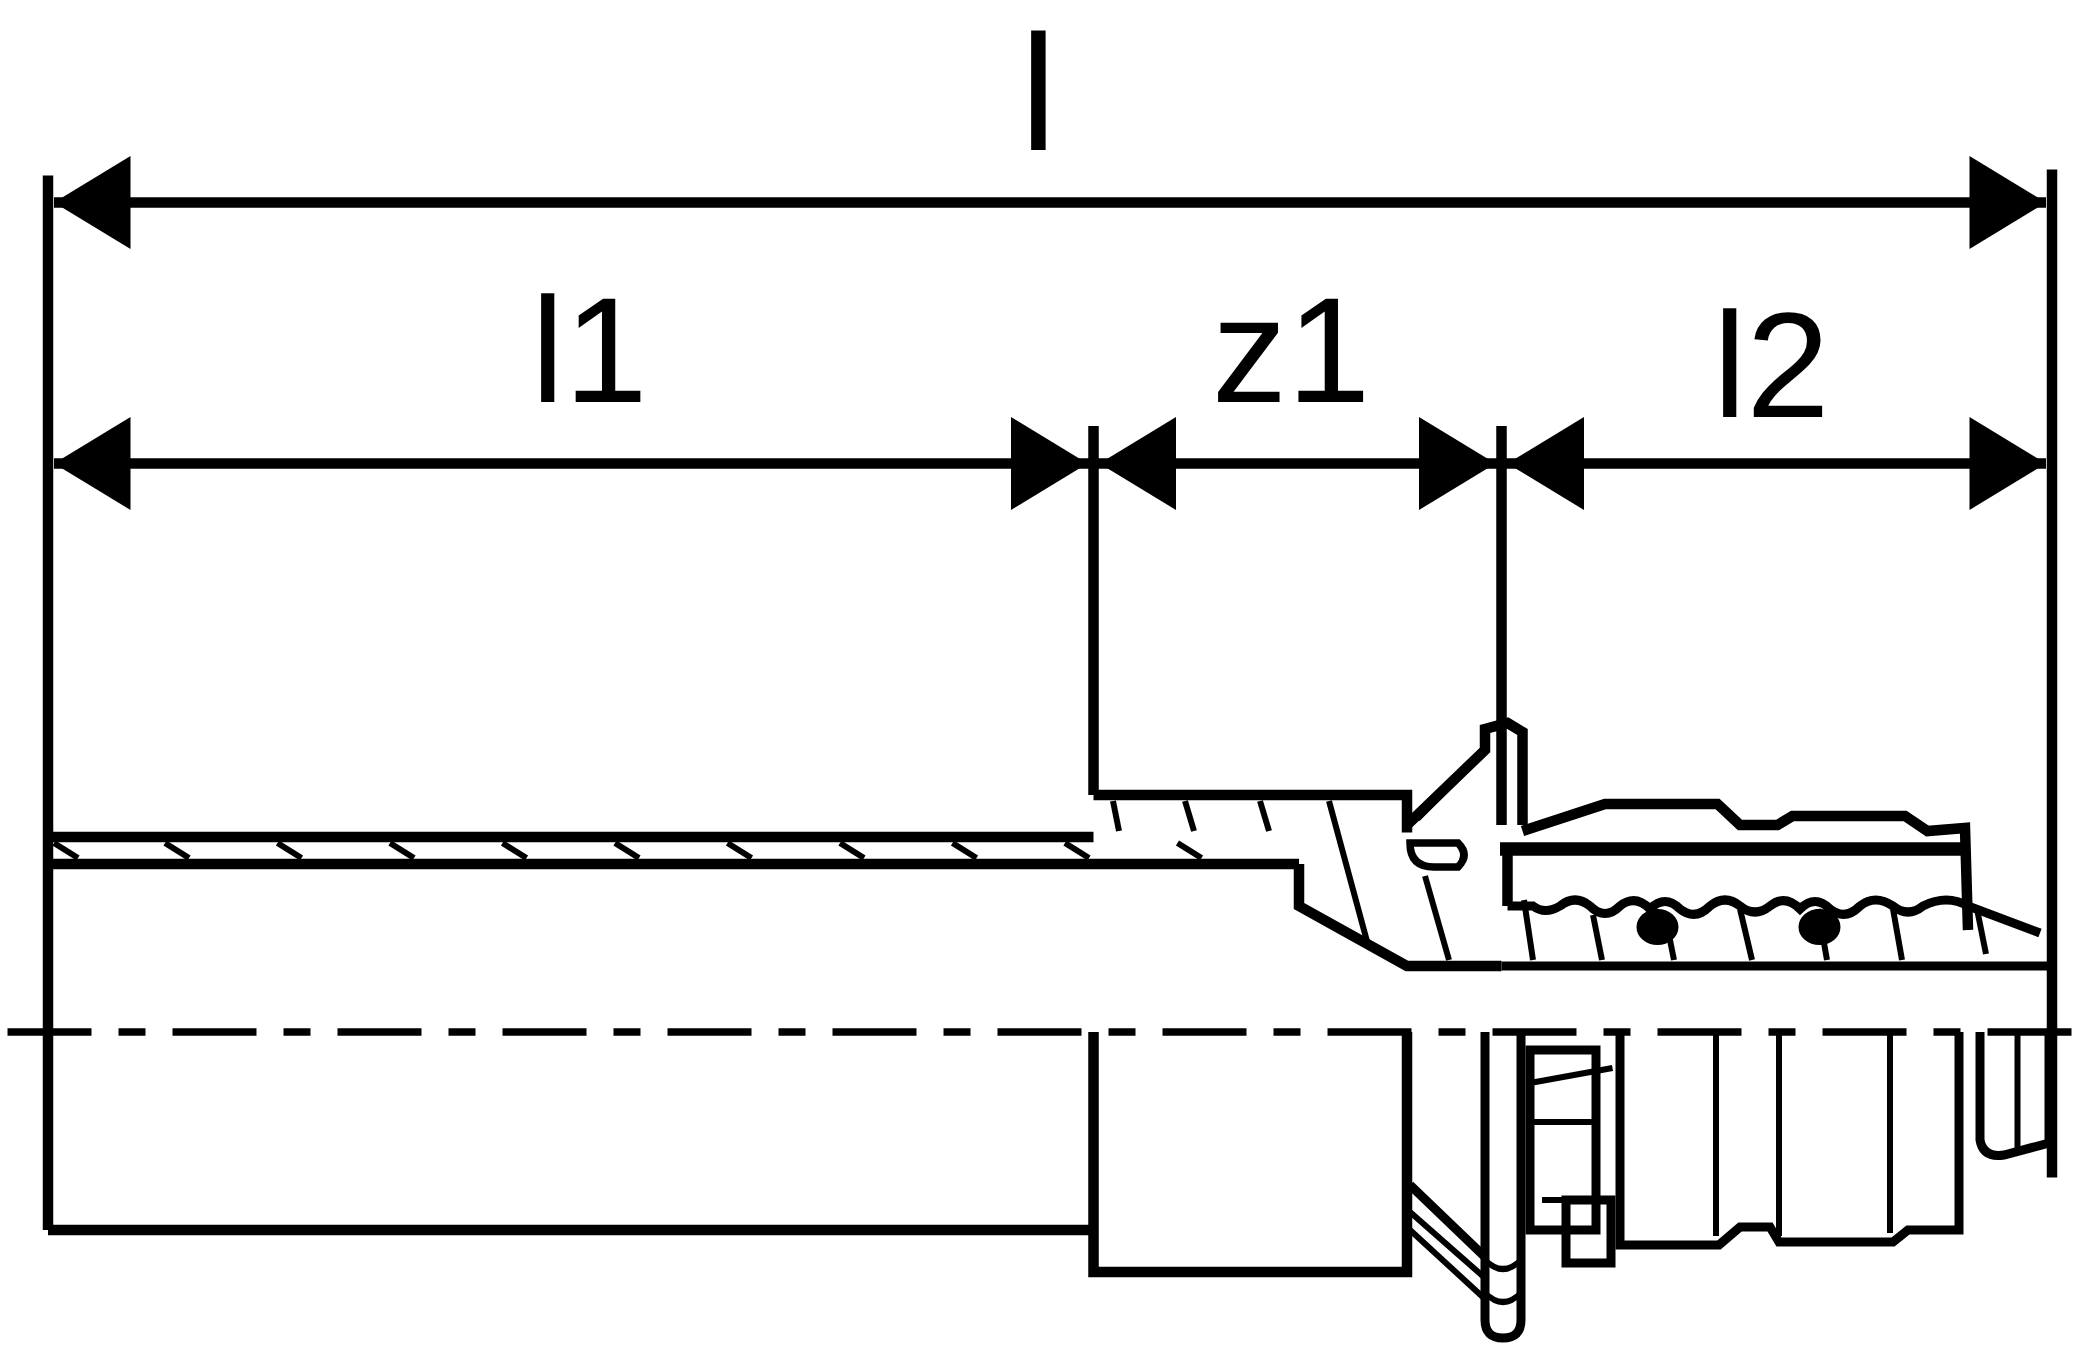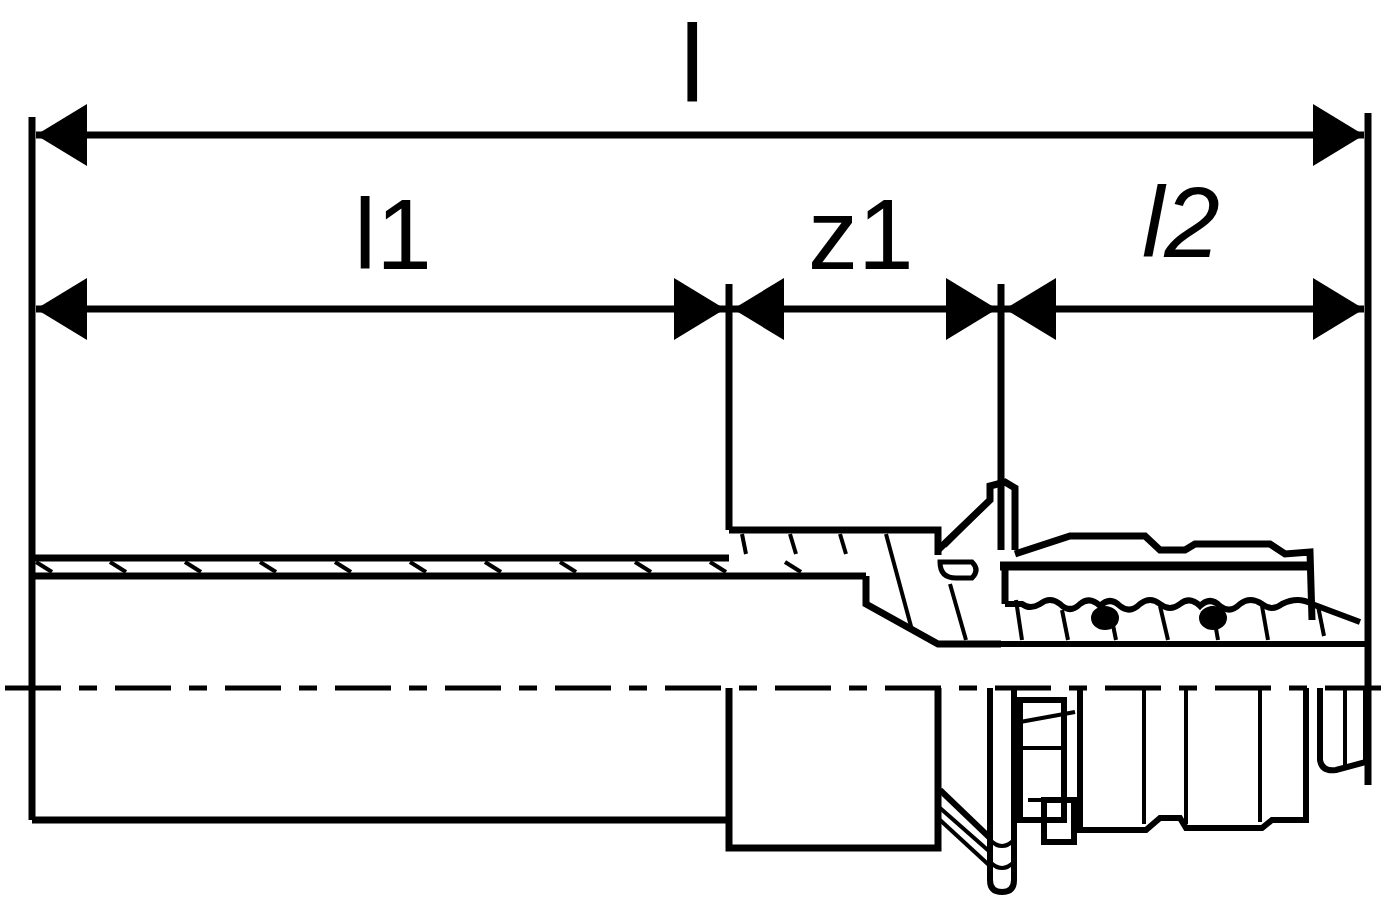--- a/index.html
+++ b/index.html
@@ -2,21 +2,21 @@
 <html><head>
   <meta charset="utf-8">
   <style>
     html, body { margin: 0; padding: 0; background: #ffffff; }
     body { width: 1400px; height: 900px; overflow: hidden; position: relative; font-family: "Liberation Sans", sans-serif; }
     #drawing { position: absolute; left: 0; top: 0; width: 1400px; height: 900px; }
     .lbl { position: absolute; font-family: "Liberation Sans", sans-serif; color: #000; line-height: 1; font-weight: normal; }
     .lbl-l  { left: 680px; top: 8px;   font-size: 110px; }
     .lbl-l1 { left: 354px; top: 184px; font-size: 100px; }
     .lbl-z1 { left: 762px; top: 184px; font-size: 100px; margin-left: 46px; }
-    .lbl-l2 { left: 1142px; top: 172px; font-size: 100px; font-style: italic; }
+    .lbl-l2 { left: 1142px; top: 194px; font-size: 100px; }
     svg line, svg polyline, svg path, svg rect { vector-effect: non-scaling-stroke; }
   </style>
 </head>
 <body>
 
 <svg id="drawing" viewBox="0 0 1400 900" xmlns="http://www.w3.org/2000/svg">
   <g stroke="#000" fill="none" stroke-width="7" stroke-linecap="butt" stroke-linejoin="miter">
 
     <g>
       <line x1="32" y1="117" x2="32" y2="820"></line>

